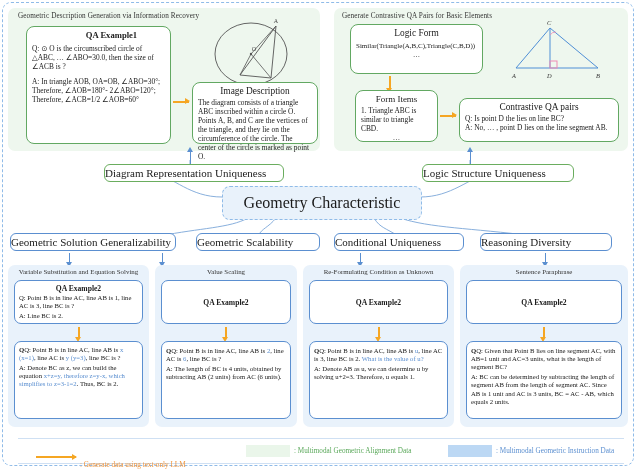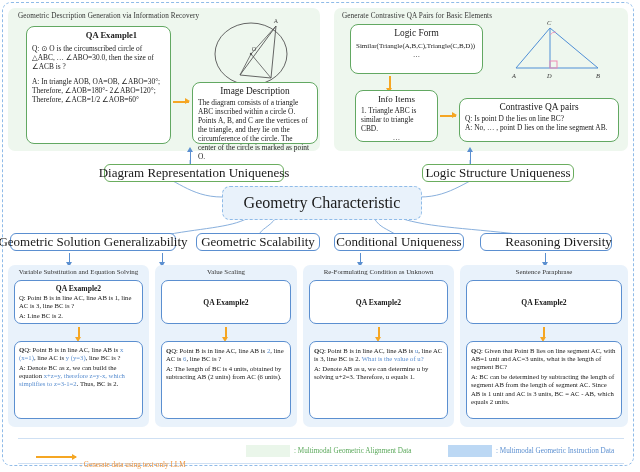--- a/index.html
+++ b/index.html
@@ -63,22 +63,22 @@
   }
   .bvd:after{
     content:"";position:absolute;left:-2.7px;bottom:-5px;
     border-top:5px solid #5b8fd0;
     border-left:3.3px solid transparent;border-right:3.3px solid transparent;
   }
 
   
   .node{
     position:absolute;box-sizing:border-box;
-    display:flex;align-items:center;justify-content:center;
-    font-size:13px;white-space:nowrap;
+    display:flex;align-items:center;justify-content:flex-start;
+    font-size:11px;white-space:nowrap;
   }
   .node-green{
     border:1.1px solid #6aad5e;border-radius:6px;background:#ffffff;
   }
   .node-blue{
     border:1.1px solid #5b8fd0;border-radius:6px;background:#ffffff;
   }
   .center-node{
     position:absolute;border:1.4px dashed #8fbbe8;border-radius:8px;
     background:#e9f2fb;display:flex;align-items:center;justify-content:center;
@@ -184,21 +184,21 @@
       <text x="12" y="62" font-size="6.4" fill="#333" font-family="Liberation Serif, serif" font-style="italic">A</text>
       <text x="47" y="62" font-size="6.4" fill="#333" font-family="Liberation Serif, serif" font-style="italic">D</text>
       <text x="96" y="62" font-size="6.4" fill="#333" font-family="Liberation Serif, serif" font-style="italic">B</text>
       <text x="47" y="9" font-size="6.4" fill="#333" font-family="Liberation Serif, serif" font-style="italic">C</text>
     </svg>
   </div>
 
   <div class="av" style="left:389px;top:76px;height:12px;"></div>
 
   <div class="gbox" style="left:355px;top:90px;width:83px;height:52px;">
-    <div class="bx-title" style="font-size:9px;">Info Items</div>
+    <div class="bx-title" style="font-size:9px;">Form Items</div>
     <div class="bx-text">1. Triangle ABC is similar to triangle CBD.</div>
     <div class="bx-text" style="text-align:center;">…</div>
   </div>
 
   <div class="ah" style="left:440px;top:115px;width:16px;"></div>
 
   <div class="gbox" style="left:459px;top:90px;width:160px;height:44px;margin-top:8px;">
     <div class="bx-title">Contrastive  QA pairs</div>
     <div class="bx-text">Q: Is point D the lies on line BC?</div>
     <div class="bx-text">A: No, … , point D lies on the line segment AB.</div>
@@ -233,21 +233,21 @@
 
   <div class="node node-blue" style="left:10px;top:233px;width:166px;height:18px;">
     <span>Geometric Solution Generalizability</span>
   </div>
   <div class="node node-blue" style="left:196px;top:233px;width:124px;height:18px;">
     <span>Geometric Scalability</span>
   </div>
   <div class="node node-blue" style="left:334px;top:233px;width:130px;height:18px;">
     <span>Conditional Uniqueness</span>
   </div>
-  <div class="node node-blue" style="left:480px;top:233px;width:132px;height:18px;padding-left:25px;">
+  <div class="node node-blue" style="left:480px;top:233px;width:132px;height:18px;">
     <span>Reasoning Diversity</span>
   </div>
 
   <div class="bvd" style="left:69px;top:253px;height:9px;"></div>
   <div class="bvd" style="left:162px;top:253px;height:9px;"></div>
   <div class="bvd" style="left:360px;top:253px;height:9px;"></div>
   <div class="bvd" style="left:545px;top:253px;height:9px;"></div>
 
   <div class="inst-col" style="left:8px;top:265px;width:141px;height:162px;"></div>
   <div class="col-sub" style="left:8px;top:268px;width:141px;">Variable Substitution and Equation Solving</div>

